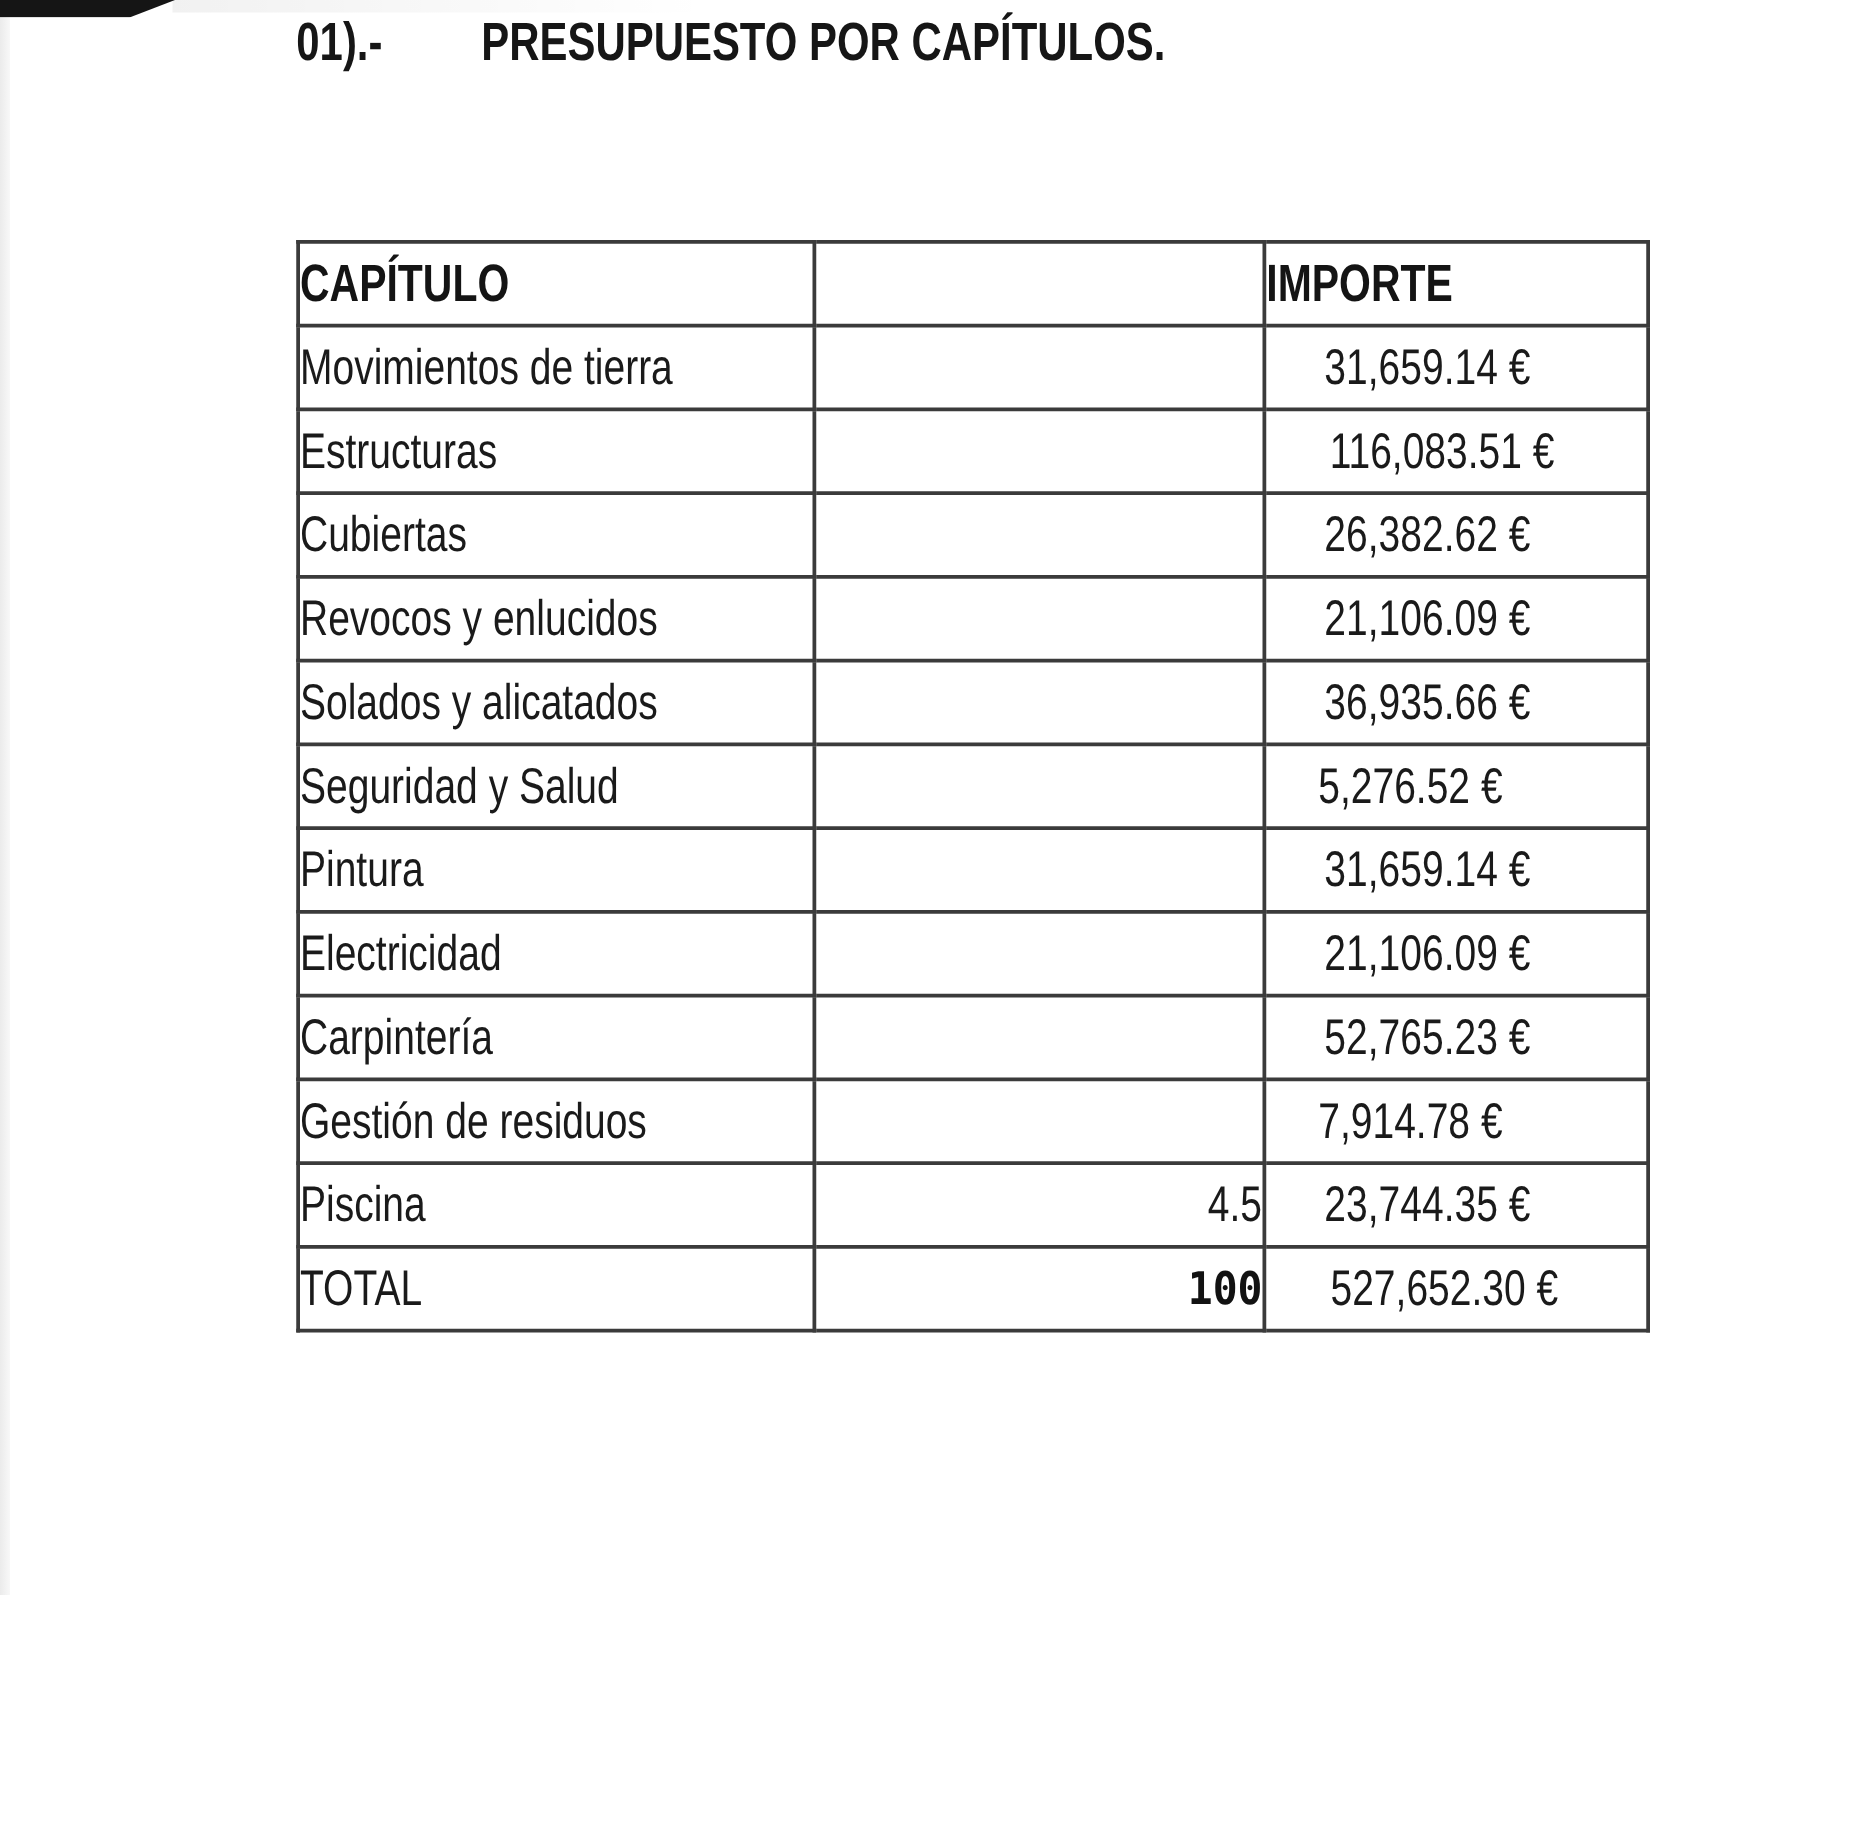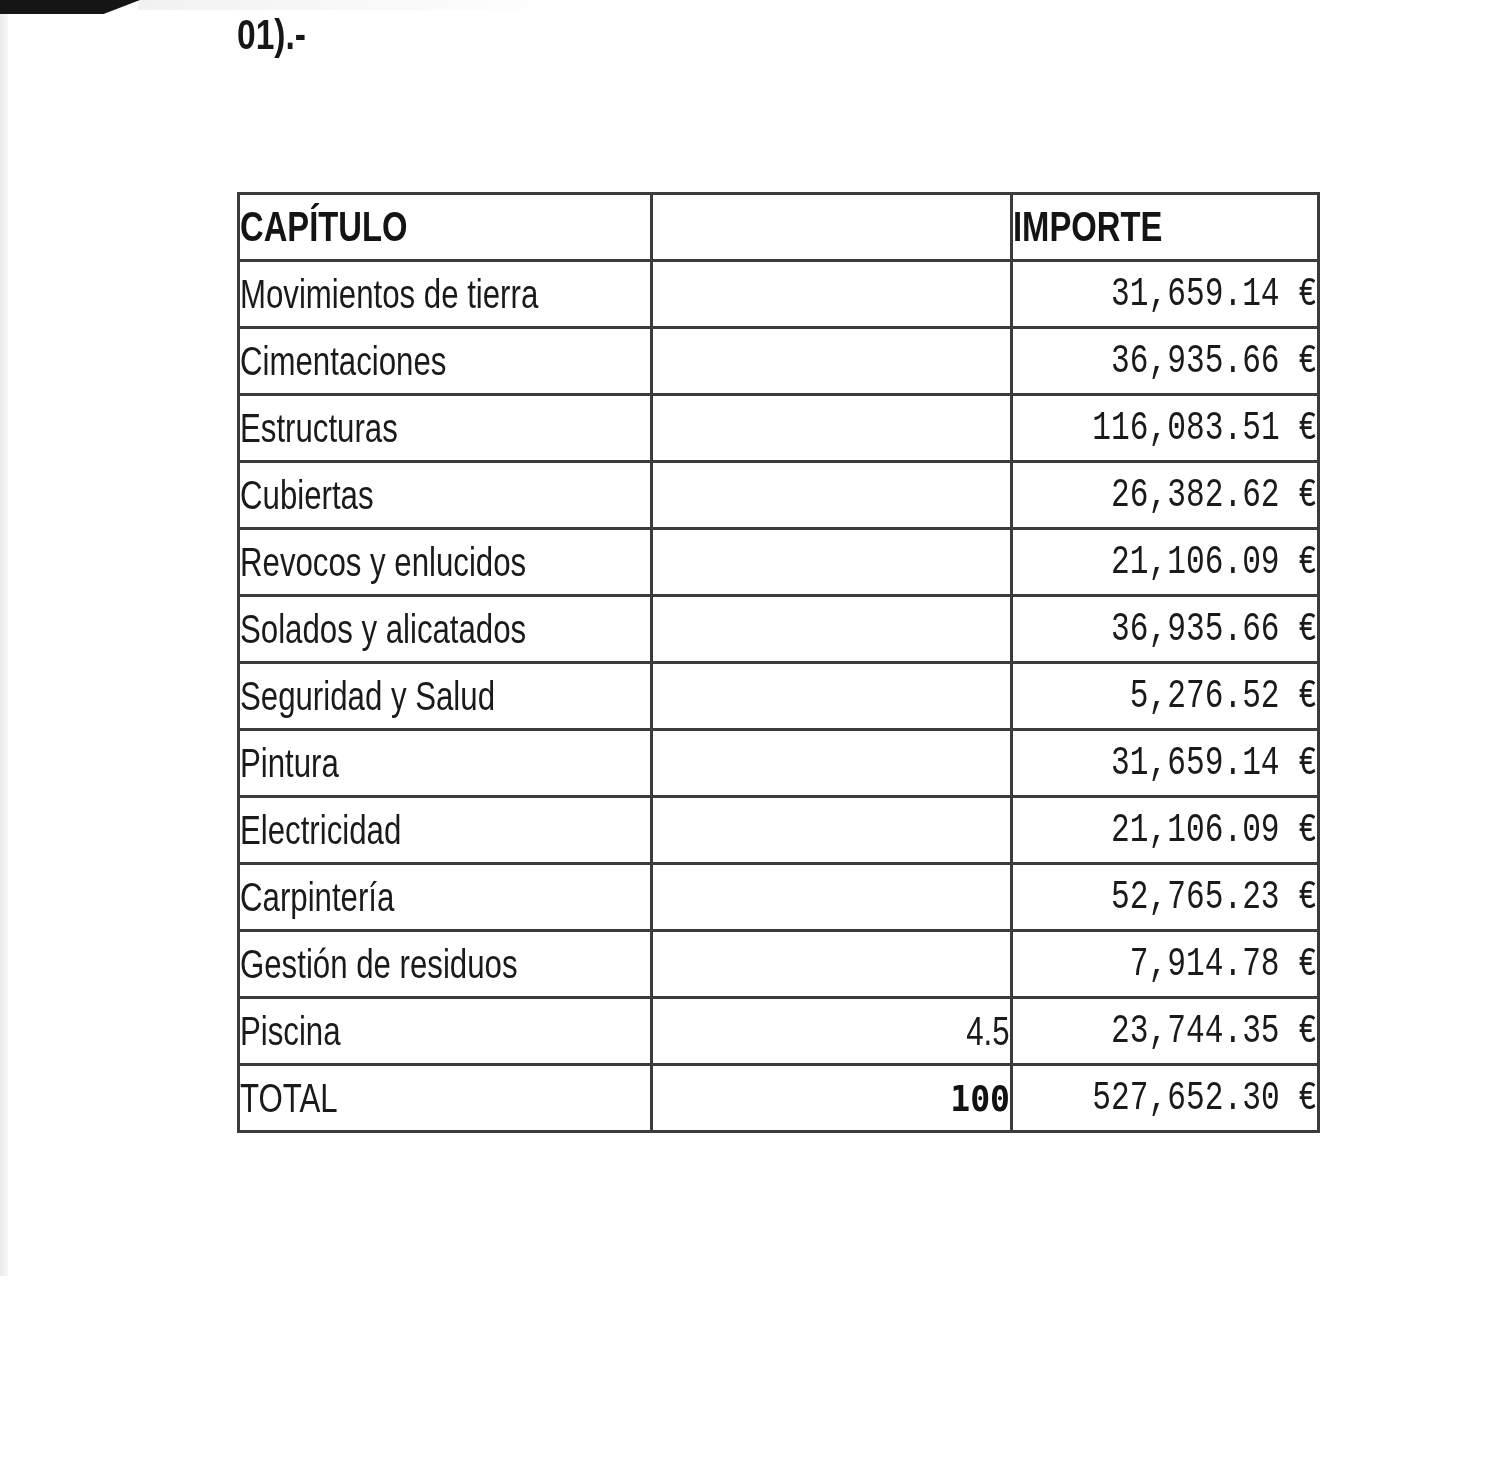--- a/index.html
+++ b/index.html
@@ -76,21 +76,21 @@
     border: 3px solid #3b3b3b;
     height: 64px;
     padding: 0;
     vertical-align: middle;
     overflow: hidden;
     margin-left: 28px;
   }
   th.h-cap, td.c-cap { text-align: left;  padding-left: 13px; }
   th.h-imp            { text-align: left;  padding-left: 14px; }
   td.c-pct            { text-align: right; padding-right: 16px; }
-  td.c-imp            { text-align: right; padding-right: 44px; font-family: Liberation Mono, monospace; }
+  td.c-imp            { text-align: left; padding-right: 44px; }
   th .cond {
     font-size: 42px;
     font-weight: bold;
     color: #141414;
   }
   td .cond {
     font-size: 40px;
     font-weight: 400;
     color: #1a1a1a;
   }
@@ -112,20 +112,21 @@
 <body>
 
 <div class="page">
 
   <div class="edge-strip"></div>
   <div class="corner-mark"></div>
   <div class="corner-streak"></div>
 
   <div class="title-row">
     <span class="title-num"><span class="cond">01).-</span></span>
+    <span><span class="cond">PRESUPUESTO POR CAPÍTULOS.</span></span>
   </div>
 
   <table class="budget">
     <colgroup>
         <col class="c1">
         <col class="c2">
         <col class="c3">
       </colgroup>
     <thead>
       <tr>
@@ -134,25 +135,20 @@
         <th class="h-imp"><span class="cond">IMPORTE</span></th>
       </tr>
     </thead>
     <tbody id="table-body">
         <tr>
       <td class="c-cap"><span class="cond">Movimientos de tierra</span></td>
       <td class="c-pct"><span class="cond cond-r"></span></td>
       <td class="c-imp"><span class="cond cond-r">31,659.14 €</span></td>
     </tr>
         <tr>
-      <td class="c-cap"><span class="cond">Cimentaciones</span></td>
-      <td class="c-pct"><span class="cond cond-r"></span></td>
-      <td class="c-imp"><span class="cond cond-r">36,935.66 €</span></td>
-    </tr>
-        <tr>
       <td class="c-cap"><span class="cond">Estructuras</span></td>
       <td class="c-pct"><span class="cond cond-r"></span></td>
       <td class="c-imp"><span class="cond cond-r">116,083.51 €</span></td>
     </tr>
         <tr>
       <td class="c-cap"><span class="cond">Cubiertas</span></td>
       <td class="c-pct"><span class="cond cond-r"></span></td>
       <td class="c-imp"><span class="cond cond-r">26,382.62 €</span></td>
     </tr>
         <tr>

